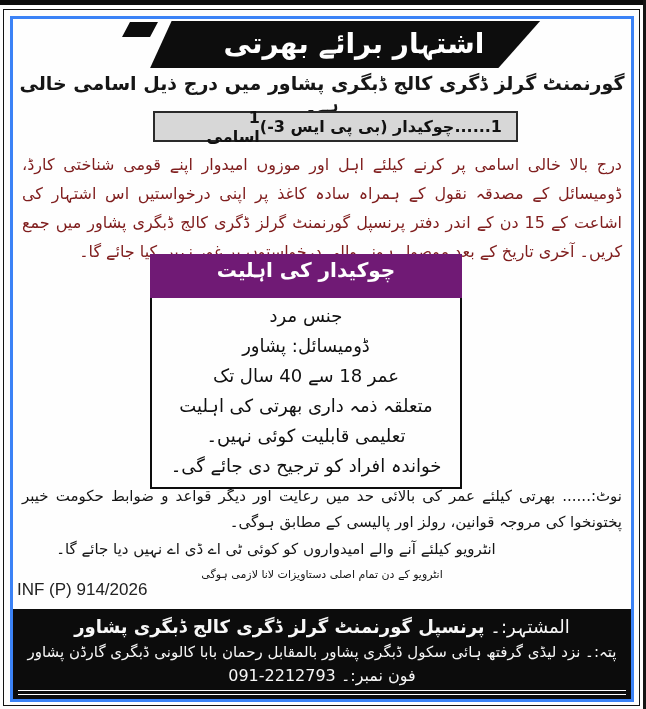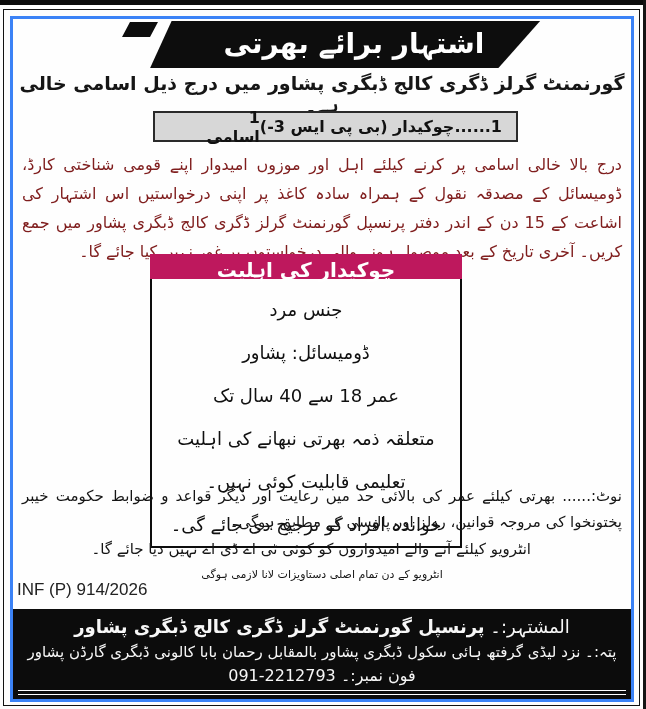--- a/index.html
+++ b/index.html
@@ -32,30 +32,30 @@
     padding:0 14px 0 46px;font-size:16px;font-weight:600;color:#111;}
   .pos-right{white-space:nowrap;}
   .pos-serial{letter-spacing:1px;}
 
   
   .body-para{position:absolute;top:131px;left:9px;right:9px;
     font-size:16px;line-height:29px;text-align:justify;color:#7f1d1d;}
 
   
   .elig-box{position:absolute;left:137px;top:235px;width:312px;box-sizing:border-box;}
-  .elig-header{background:#be185d;color:#fff;font-size:20px;font-weight:700;
-    text-align:center;line-height:33px;height:25px;}
+  .elig-header{background:#701a75;color:#fff;font-size:20px;font-weight:700;
+    text-align:center;line-height:33px;height:44px;}
   .elig-body{border:2.5px solid #0d0d0d;border-top:none;background:#fefefe;
     padding:3px 4px 6px;}
-  .elig-item{text-align:center;font-size:18px;line-height:30px;color:#101010;margin-top:13px;}
+  .elig-item{text-align:center;font-size:18px;line-height:30px;color:#101010;}
 
   
   .note{position:absolute;top:464px;left:9px;right:9px;
     font-size:15px;line-height:26px;text-align:justify;color:#151515;}
-  .note-center-1{position:absolute;top:521px;left:8px;right:100px;text-align:right;
+  .note-center-1{position:absolute;top:521px;left:8px;right:100px;text-align:center;
     font-size:15px;color:#151515;}
   .note-center-2{position:absolute;top:549px;left:8px;right:8px;text-align:center;
     font-size:11px;color:#151515;}
 
   .inf{position:absolute;left:4px;top:561px;direction:ltr;
     font-family:"Liberation Sans",sans-serif;font-size:17px;color:#222;}
 
   
   .footer{position:absolute;left:0;right:0;bottom:0;top:590px;background:#0c0c0c;
     color:#f7f7f7;text-align:center;padding-top:5px;box-sizing:border-box;}
@@ -94,21 +94,21 @@
       </div>
 
       <div class="body-para">درج بالا خالی اسامی پر کرنے کیلئے اہل اور موزوں امیدوار اپنے قومی شناختی کارڈ، ڈومیسائل کے مصدقہ نقول کے ہمراہ سادہ کاغذ پر اپنی درخواستیں اس اشتہار کی اشاعت کے 15 دن کے اندر دفتر پرنسپل گورنمنٹ گرلز ڈگری کالج ڈبگری پشاور میں جمع کریں۔ آخری تاریخ کے بعد موصول ہونے والی درخواستوں پر غور نہیں کیا جائے گا۔</div>
 
       <div class="elig-box">
         <div class="elig-header">چوکیدار کی اہلیت</div>
         <div class="elig-body">
             <div class="elig-item">جنس مرد</div>
             <div class="elig-item">ڈومیسائل: پشاور</div>
             <div class="elig-item">عمر 18 سے 40 سال تک</div>
-            <div class="elig-item">متعلقہ ذمہ بھرتی نبھانے کی اہلیت</div>
+            <div class="elig-item">متعلقہ ذمہ داری بھرتی کی اہلیت</div>
             <div class="elig-item">تعلیمی قابلیت کوئی نہیں۔</div>
             <div class="elig-item">خواندہ افراد کو ترجیح دی جائے گی۔</div>
           </div>
       </div>
 
       <div class="note">نوٹ:...... بھرتی کیلئے عمر کی بالائی حد میں رعایت اور دیگر قواعد و ضوابط حکومت خیبر پختونخوا کی مروجہ قوانین، رولز اور پالیسی کے مطابق ہوگی۔</div>
       <div class="note-center-1">انٹرویو کیلئے آنے والے امیدواروں کو کوئی ٹی اے ڈی اے نہیں دیا جائے گا۔</div>
       <div class="note-center-2">انٹرویو کے دن تمام اصلی دستاویزات لانا لازمی ہوگی</div>
 
       <div class="inf">INF (P) 914/2026</div>

